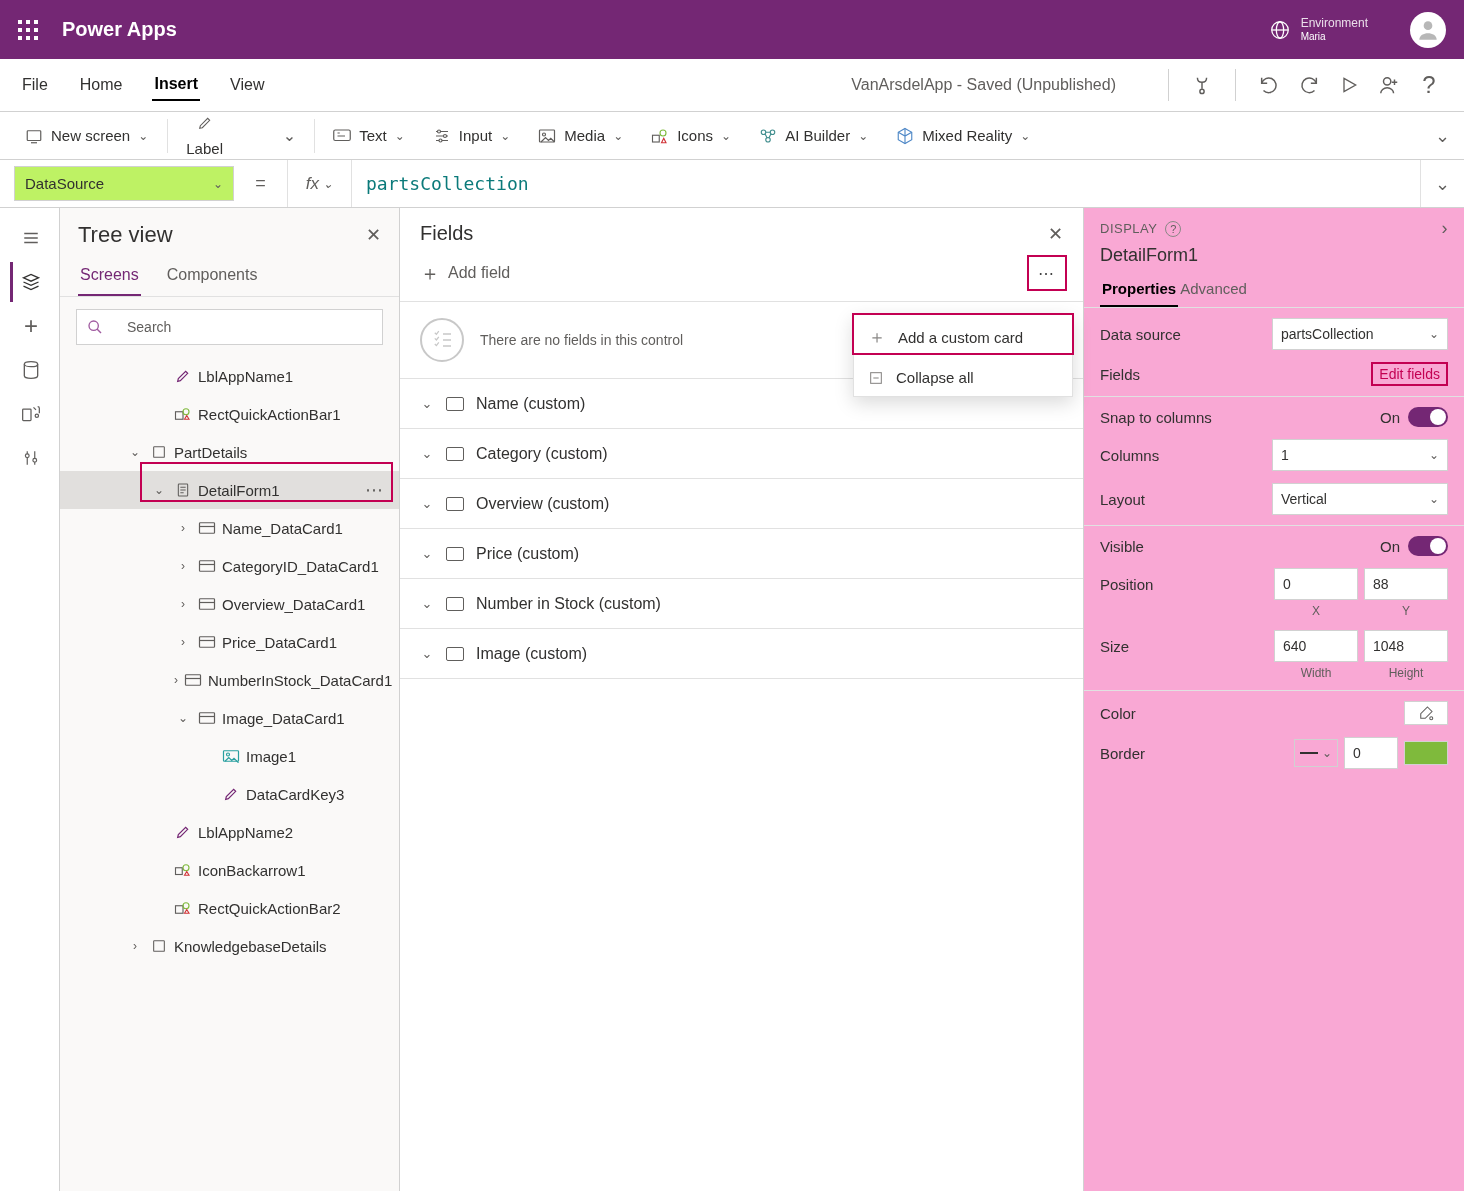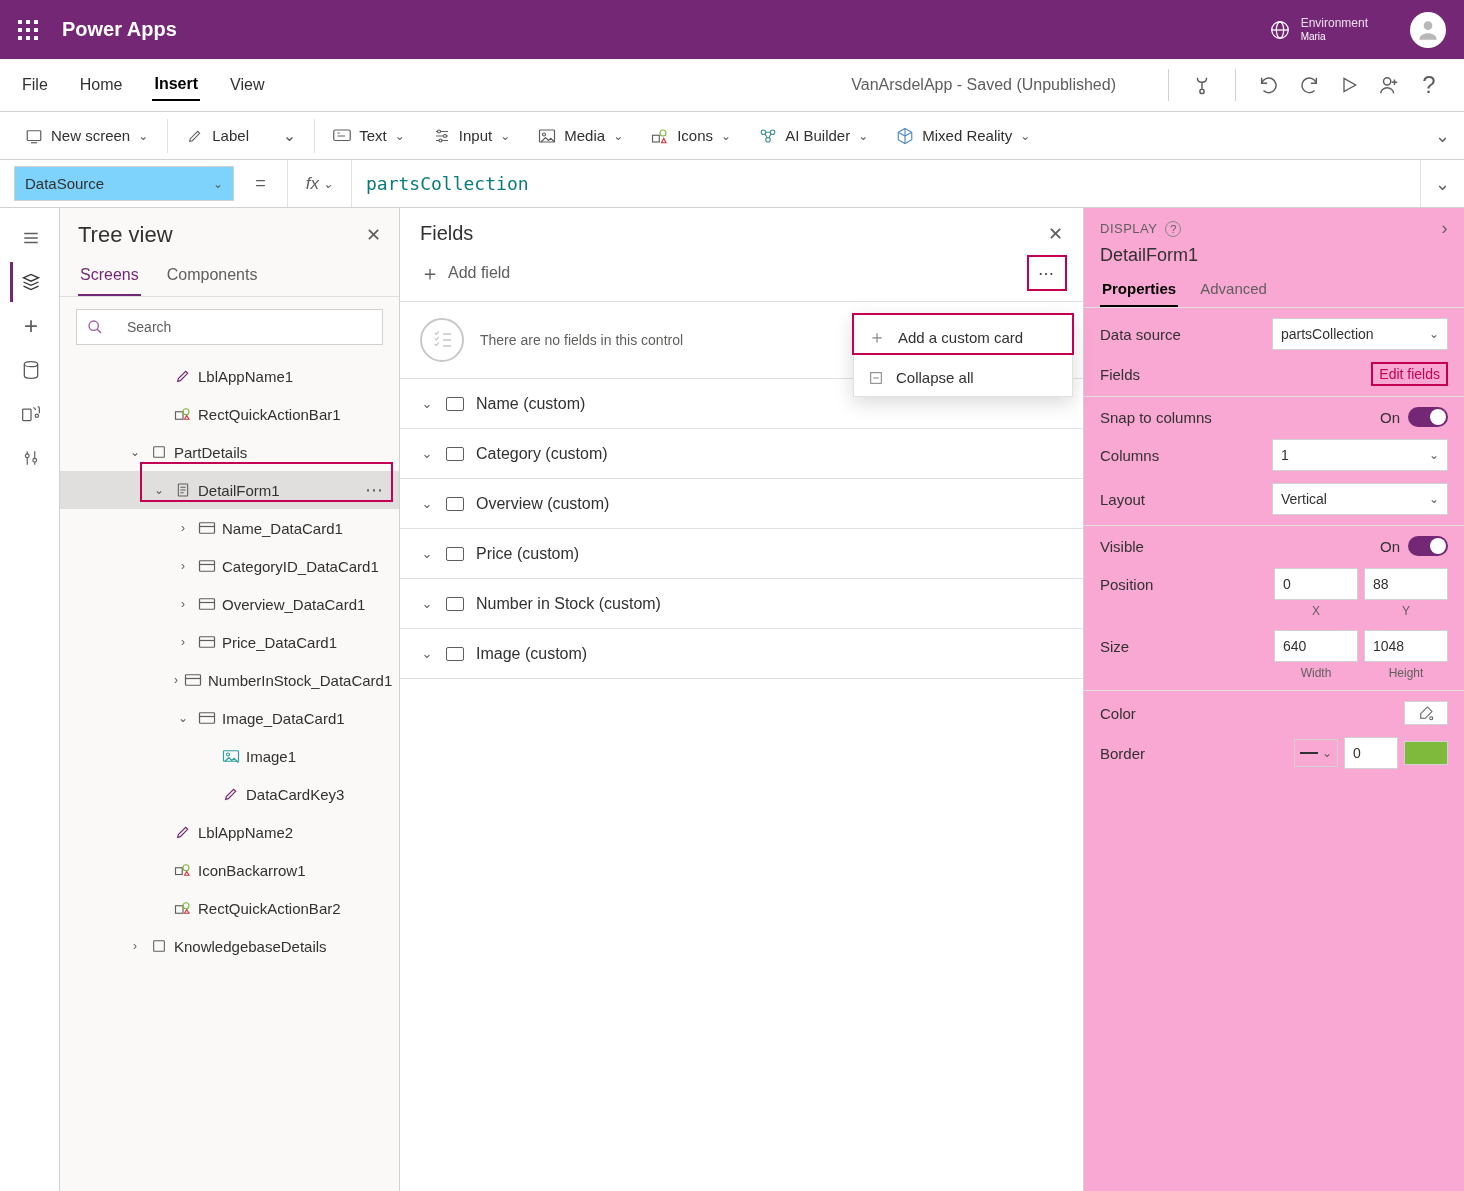--- a/index.html
+++ b/index.html
@@ -44,21 +44,21 @@
   
   .ribbon{height:48px;border-bottom:1px solid var(--border);display:flex;align-items:center;padding:0 14px;gap:8px;font-size:15px;color:var(--text);}
   .ribbon-group{display:flex;align-items:center;gap:8px;padding:4px 10px;cursor:pointer;}
   .ribbon-group.big{border:1px solid transparent;}
   .ribbon .div{width:1px;height:34px;background:var(--border-light);}
   .rib-icon{width:18px;height:18px;display:flex;align-items:center;justify-content:center;color:#605e5c;}
   .chev{font-size:12px;color:#605e5c;}
   
   
   .formulabar{height:48px;border-bottom:1px solid var(--border);display:flex;align-items:stretch;}
-  .prop-select{width:220px;border:1px solid var(--border);margin:6px 0 6px 14px;display:flex;align-items:center;justify-content:space-between;padding:0 10px;font-size:15px;background:#7dd3fc;}
+  .prop-select{width:220px;border:1px solid var(--border);margin:6px 0 6px 14px;display:flex;align-items:center;justify-content:space-between;padding:0 10px;font-size:15px;background:#bef264;}
   .eq-cell{width:54px;display:flex;align-items:center;justify-content:center;border-right:1px solid var(--border-light);font-size:18px;color:var(--text-muted);}
   .fx-cell{width:64px;display:flex;align-items:center;justify-content:center;gap:4px;border-right:1px solid var(--border-light);font-style:italic;color:var(--text-muted);font-size:17px;}
   .formula-input{flex:1;display:flex;align-items:center;padding:0 14px;font-family:Consolas,monospace;font-size:18px;color:var(--teal);}
   .formula-expand{width:44px;display:flex;align-items:center;justify-content:center;border-left:1px solid var(--border-light);}
   
   
   .workspace{display:flex;height:calc(1191px - 59px - 53px - 48px - 48px);}
   .rail{width:60px;border-right:1px solid var(--border);display:flex;flex-direction:column;align-items:center;padding-top:10px;gap:4px;}
   .rail-btn{width:40px;height:40px;display:flex;align-items:center;justify-content:center;color:#605e5c;cursor:pointer;border-left:3px solid transparent;}
   .rail-btn.active{border-left:3px solid #742774;color:#323130;}
@@ -105,21 +105,21 @@
   
   .context-menu{position:absolute;right:10px;top:106px;width:220px;background:#fff;border:1px solid var(--border-light);box-shadow:0 6px 18px rgba(0,0,0,.15);}
   .ctx-item{display:flex;align-items:center;gap:12px;padding:10px 14px;font-size:15px;cursor:pointer;}
   
   
   .props-panel{width:380px;background:#f9a8d4;display:flex;flex-direction:column;overflow:hidden;}
   .p-hdr{display:flex;align-items:center;gap:8px;padding:10px 16px 4px 16px;color:var(--text-muted);font-size:13px;letter-spacing:.5px;}
   .p-hdr .qmark{width:16px;height:16px;border:1.3px solid #8a8886;border-radius:50%;display:flex;align-items:center;justify-content:center;font-size:11px;}
   .p-hdr-spacer{flex:1;}
   .p-objname{font-size:18px;padding:2px 16px 10px 16px;}
-  .p-tabs{display:flex;gap:20px;padding:0 16px;border-bottom:1px solid var(--border-light);}
+  .p-tabs{display:flex;padding:0 16px;border-bottom:1px solid var(--border-light);}
   .p-tab{padding:4px 2px 8px 2px;font-size:15px;color:var(--text-muted);cursor:pointer;}
   .p-tab.active{color:#000;font-weight:600;border-bottom:2px solid #000;}
   .p-section{padding:10px 16px;display:flex;flex-direction:column;gap:12px;border-bottom:1px solid var(--border-light);}
   .p-row{display:flex;align-items:center;justify-content:space-between;gap:10px;font-size:15px;}
   .p-label{color:var(--text);}
   .p-link{color:var(--highlight-red);border:2px solid var(--highlight-red);padding:2px 6px;font-size:14px;cursor:pointer;}
   .p-input,.p-select{height:32px;border:1px solid var(--border);padding:0 8px;display:flex;align-items:center;justify-content:space-between;background:#fff;font-size:14px;}
   .p-select{width:176px;}
   .toggle{width:40px;height:20px;border-radius:10px;background:var(--toggle-on);position:relative;}
   .toggle::after{content:'';position:absolute;right:2px;top:2px;width:16px;height:16px;background:#fff;border-radius:50%;}
@@ -219,21 +219,21 @@
         <svg width="18" height="18" viewBox="0 0 24 24" fill="none" stroke="#605e5c" stroke-width="1.6">
           <rect x="3" y="5" width="18" height="13" rx="1"></rect>
           <path d="M8 21h8"></path>
         </svg>
       </span>
     <span>New screen</span>
     <span class="chev">⌄</span>
   </div>
   <div class="div"></div>
   <div class="ribbon-group" style="width:130px;justify-content:space-between;">
-    <span style="display:flex;align-items:center;gap:8px;">
+    <span style="display:flex;align-items:center;gap:8px;flex-direction:column;">
       <span class="rib-icon">
           <svg width="16" height="16" viewBox="0 0 24 24" fill="none" stroke="#605e5c" stroke-width="1.6">
             <path d="M4 20l4-1 11-11-3-3L5 16z"></path>
           </svg>
         </span>
       <span>Label</span>
     </span>
     <span class="chev" style="font-size:16px;">⌄</span>
   </div>
   <div class="div"></div>

